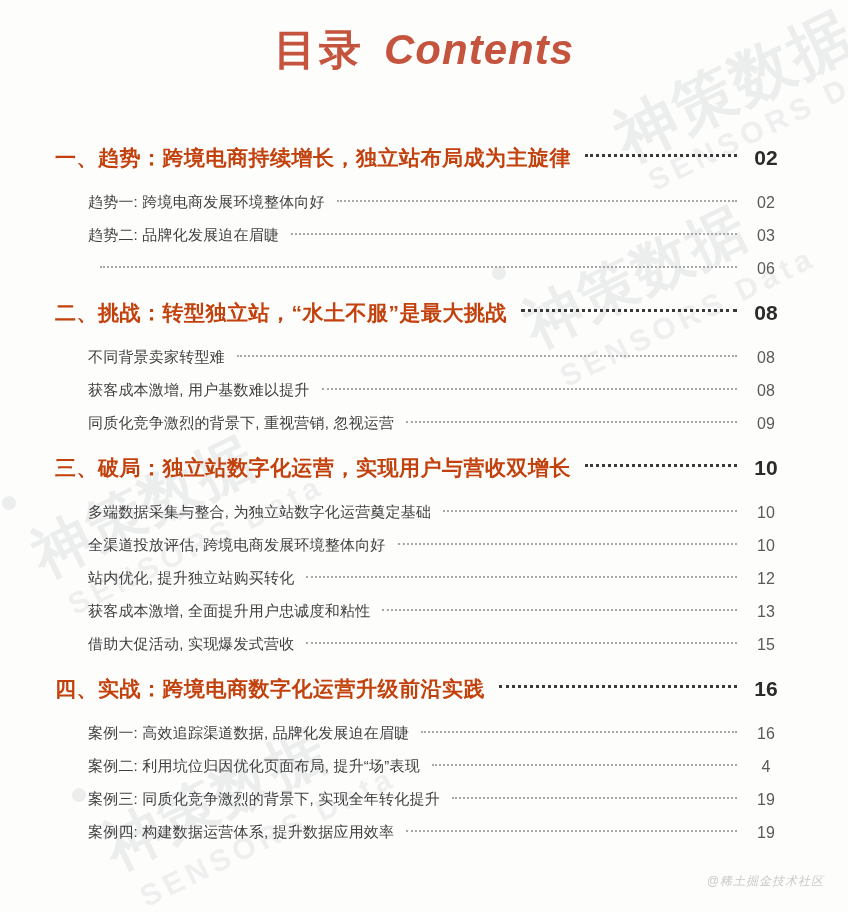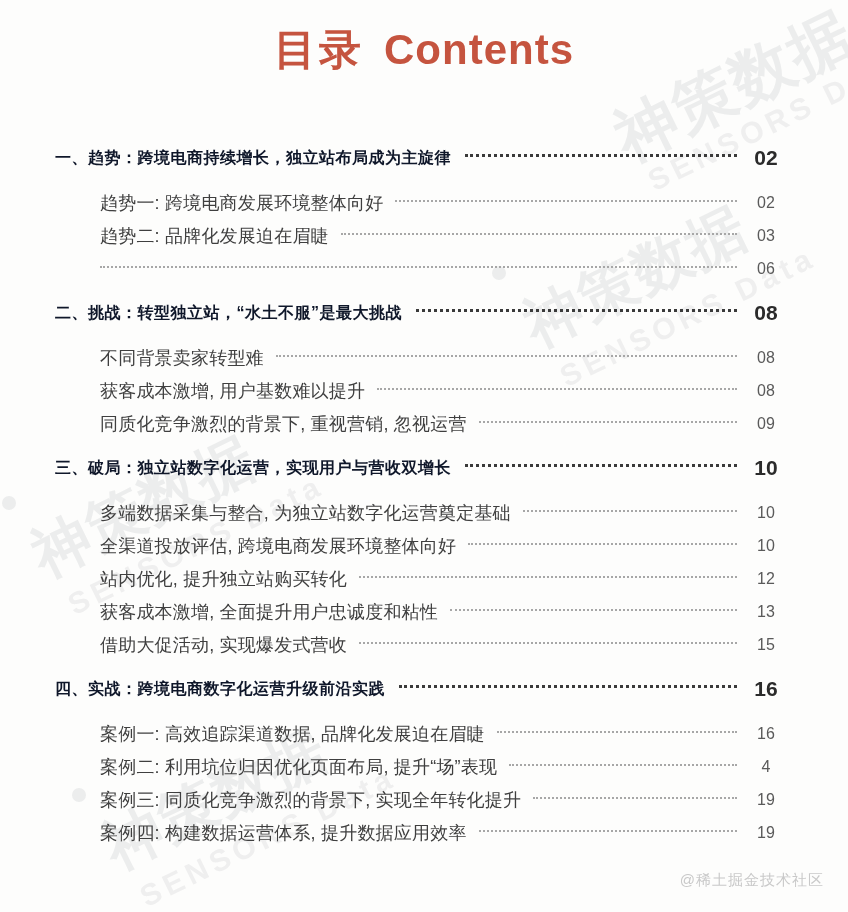--- a/index.html
+++ b/index.html
@@ -59,21 +59,21 @@
     text-align: center;
     color: #c5543f;
     font-size: 42px;
     font-weight: 700;
     letter-spacing: 1px;
     padding-top: 22px;
     margin: 0;
     white-space: nowrap;
   }
   .title .cn { letter-spacing: 3px; }
-  .title .en { margin-left: 20px; }
+  .title .en { margin-left: 20px; font-style: italic; }
 
   
   .toc {
     position: relative;
     z-index: 2;
     margin-top: 58px;
     padding: 0 65px 0 55px;
   }
 
   .section { margin-bottom: 2px; }
@@ -84,69 +84,69 @@
     white-space: nowrap;
   }
 
   .row .label { flex: 0 0 auto; }
   .row .leader { flex: 1 1 auto; min-width: 12px; position: relative; height: 1px; }
   .row .pg { flex: 0 0 auto; text-align: center; }
 
   
   .row-l1 { height: 44px; align-items: center; }
   .row-l1 .label {
-    font-size: 16px;
-    font-weight: 700;
-    color: #0f172a;
+    font-size: 21px;
+    font-weight: 700;
+    color: #c2410c;
     letter-spacing: 0.5px;
   }
   .row-l1 .leader {
     margin: 0 12px 0 14px;
     border-bottom: 3px dotted #3a3a3a;
     position: relative;
     top: -3px;
   }
   .row-l1 .pg {
     font-size: 21px;
     font-weight: 700;
     color: #2b2b2b;
     width: 34px;
   }
 
   
   .subs { padding-left: 33px; padding-top: 6px; padding-bottom: 4px; }
   .row-l2 { height: 33px; align-items: center; }
   .row-l2 .label {
-    font-size: 18px;
+    font-size: 15px;
     color: #3f3f3f;
     letter-spacing: 0.2px;
-    margin-left: 12px;
   }
   .row-l2 .leader {
     margin: 0 12px 0 12px;
     border-bottom: 2px dotted #a7a7a7;
     position: relative;
     top: -2px;
   }
   .row-l2 .pg {
     font-size: 16px;
     color: #5a5a5a;
     width: 34px;
   }
 
   
   .footer {
     position: absolute;
     right: 24px;
     bottom: 22px;
     z-index: 3;
     color: #c9c9c9;
-    font-size: 15px;
+    font-size: 12px;
     letter-spacing: 1px;
     white-space: nowrap;
+    font-style: italic;
   }
 </style>
 </head>
 <body>
 
 <div class="page">
 
   <div class="wm wm-cn wm-a">神策数据</div>
   <div class="wm wm-en wm-b">SENSORS Data</div>
   <div class="wm wm-cn wm-c">神策数据</div>

